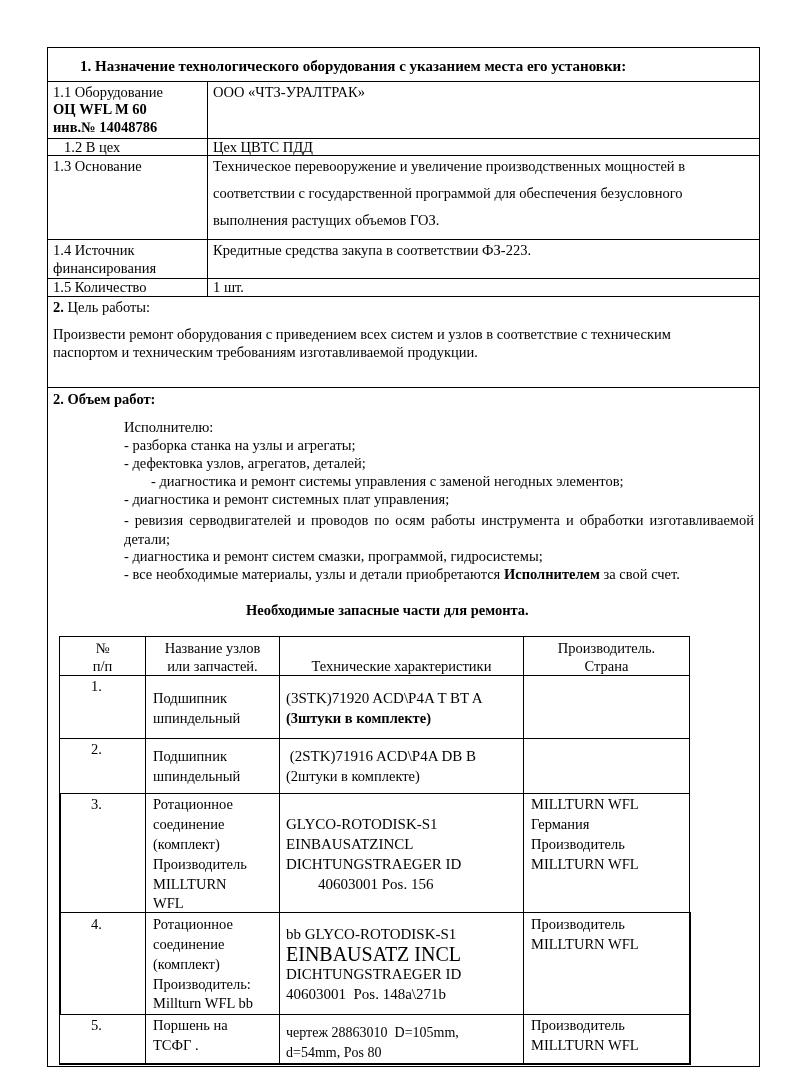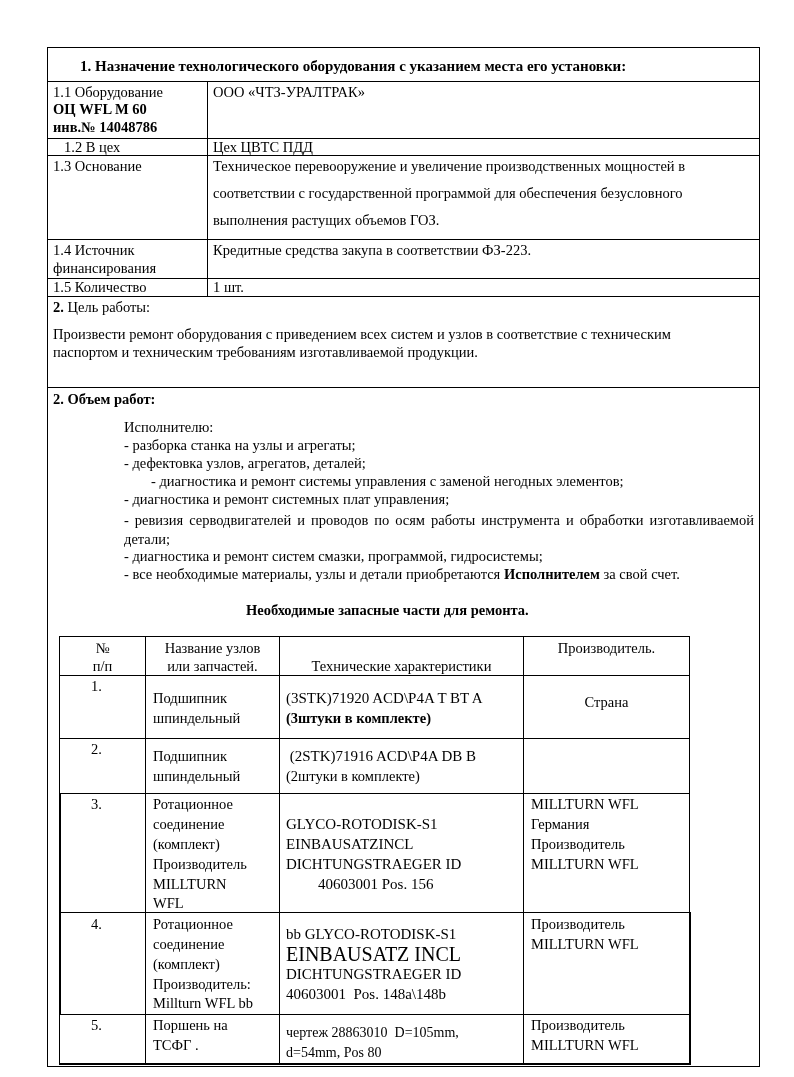--- a/index.html
+++ b/index.html
@@ -106,21 +106,21 @@
     <div class="line" style="left:689px;top:636px;width:1px;height:276px;"></div>
     <div class="line" style="left:689px;top:912px;width:2px;height:153px;"></div>
 
     <div>
       <div class="txt center" style="left:60px;top:640px;width:85px;">№</div>
       <div class="txt center" style="left:60px;top:658px;width:85px;">п/п</div>
       <div class="txt center" style="left:146px;top:640px;width:133px;">Название узлов</div>
       <div class="txt center" style="left:146px;top:658px;width:133px;">или запчастей.</div>
       <div class="txt center" style="left:280px;top:658px;width:243px;">Технические характеристики</div>
       <div class="txt center" style="left:524px;top:640px;width:165px;">Производитель.</div>
-      <div class="txt center" style="left:524px;top:658px;width:165px;margin-top:36px;">Страна</div>
+      <div class="txt center" style="left:524px;top:658px;width:165px;">Страна</div>
     </div>
 
     <div>
       <div class="txt" style="left:91px;top:678px;">1.</div>
       <div class="txt" style="left:153px;top:690px;">Подшипник</div>
       <div class="txt" style="left:153px;top:710px;">шпиндельный</div>
       <div class="txt" style="left:286px;top:690px;font-size:15px;">(3STK)71920 ACD\P4A T BT A</div>
       <div class="txt" style="left:286px;top:710px;font-weight:bold;">(3штуки в комплекте)</div>
     </div>
 
@@ -153,21 +153,21 @@
     <div>
       <div class="txt" style="left:91px;top:916px;">4.</div>
       <div class="txt" style="left:153px;top:916px;">Ротационное</div>
       <div class="txt" style="left:153px;top:936px;">соединение</div>
       <div class="txt" style="left:153px;top:956px;">(комплект)</div>
       <div class="txt" style="left:153px;top:976px;">Производитель:</div>
       <div class="txt" style="left:153px;top:995px;">Millturn WFL bb</div>
       <div class="txt" style="left:286px;top:926px;font-size:15px;">bb GLYCO-ROTODISK-S1</div>
       <div class="txt" style="left:286px;top:946px;font-size:20px;">EINBAUSATZ INCL</div>
       <div class="txt" style="left:286px;top:966px;font-size:15px;">DICHTUNGSTRAEGER ID</div>
-      <div class="txt" style="left:286px;top:986px;font-size:15px;white-space:pre;">40603001  Pos. 148a\148b</div>
+      <div class="txt" style="left:286px;top:986px;font-size:15px;white-space:pre;">40603001  Pos. 148a\271b</div>
       <div class="txt" style="left:531px;top:916px;">Производитель</div>
       <div class="txt" style="left:531px;top:936px;">MILLTURN WFL</div>
     </div>
 
     <div>
       <div class="txt" style="left:91px;top:1017px;">5.</div>
       <div class="txt" style="left:153px;top:1017px;">Поршень на</div>
       <div class="txt" style="left:153px;top:1037px;">ТСФГ .</div>
       <div class="txt" style="left:286px;top:1024px;font-size:14px;white-space:pre;">чертеж 28863010  D=105mm,</div>
       <div class="txt" style="left:286px;top:1044px;font-size:14px;">d=54mm, Pos 80</div>

